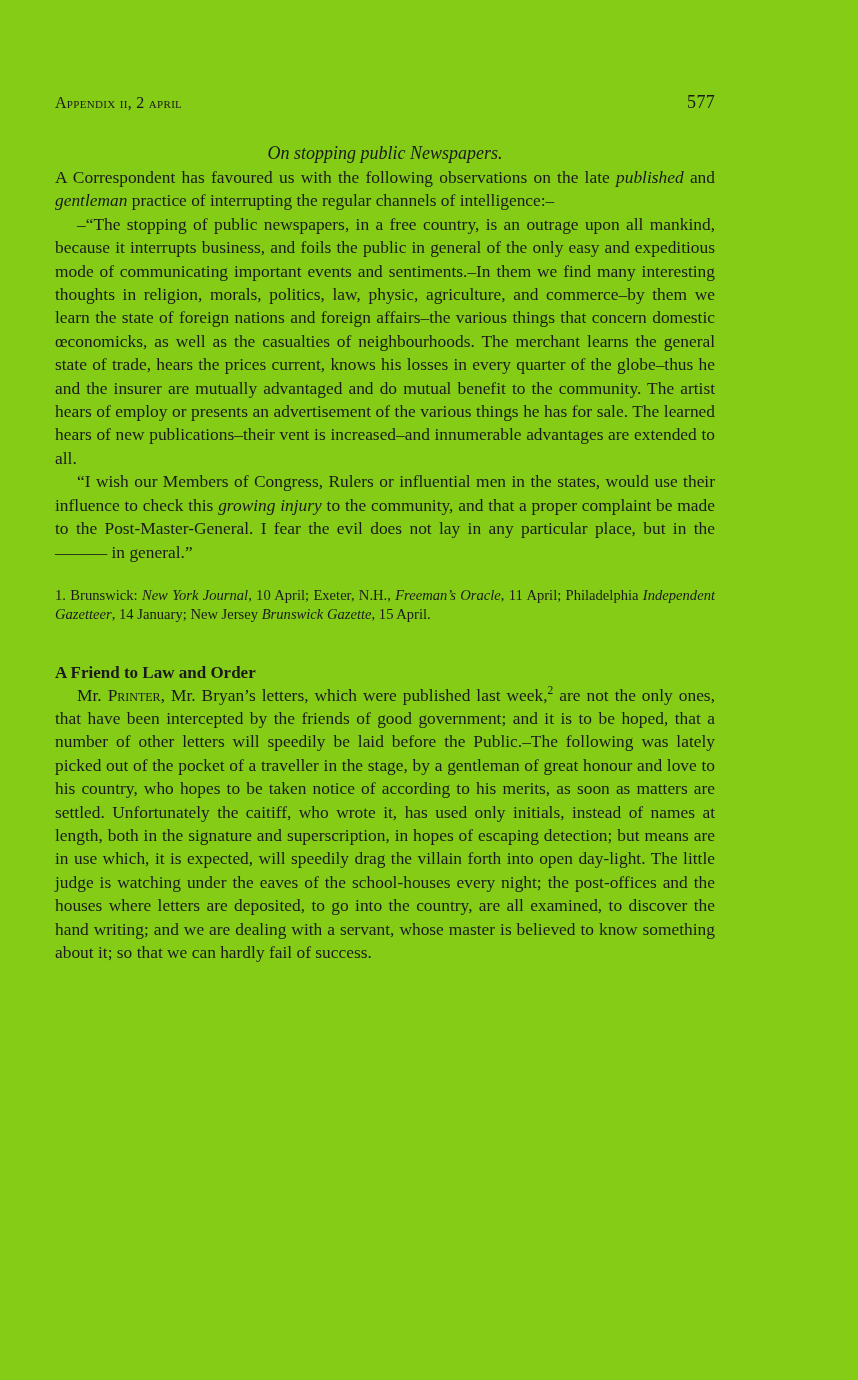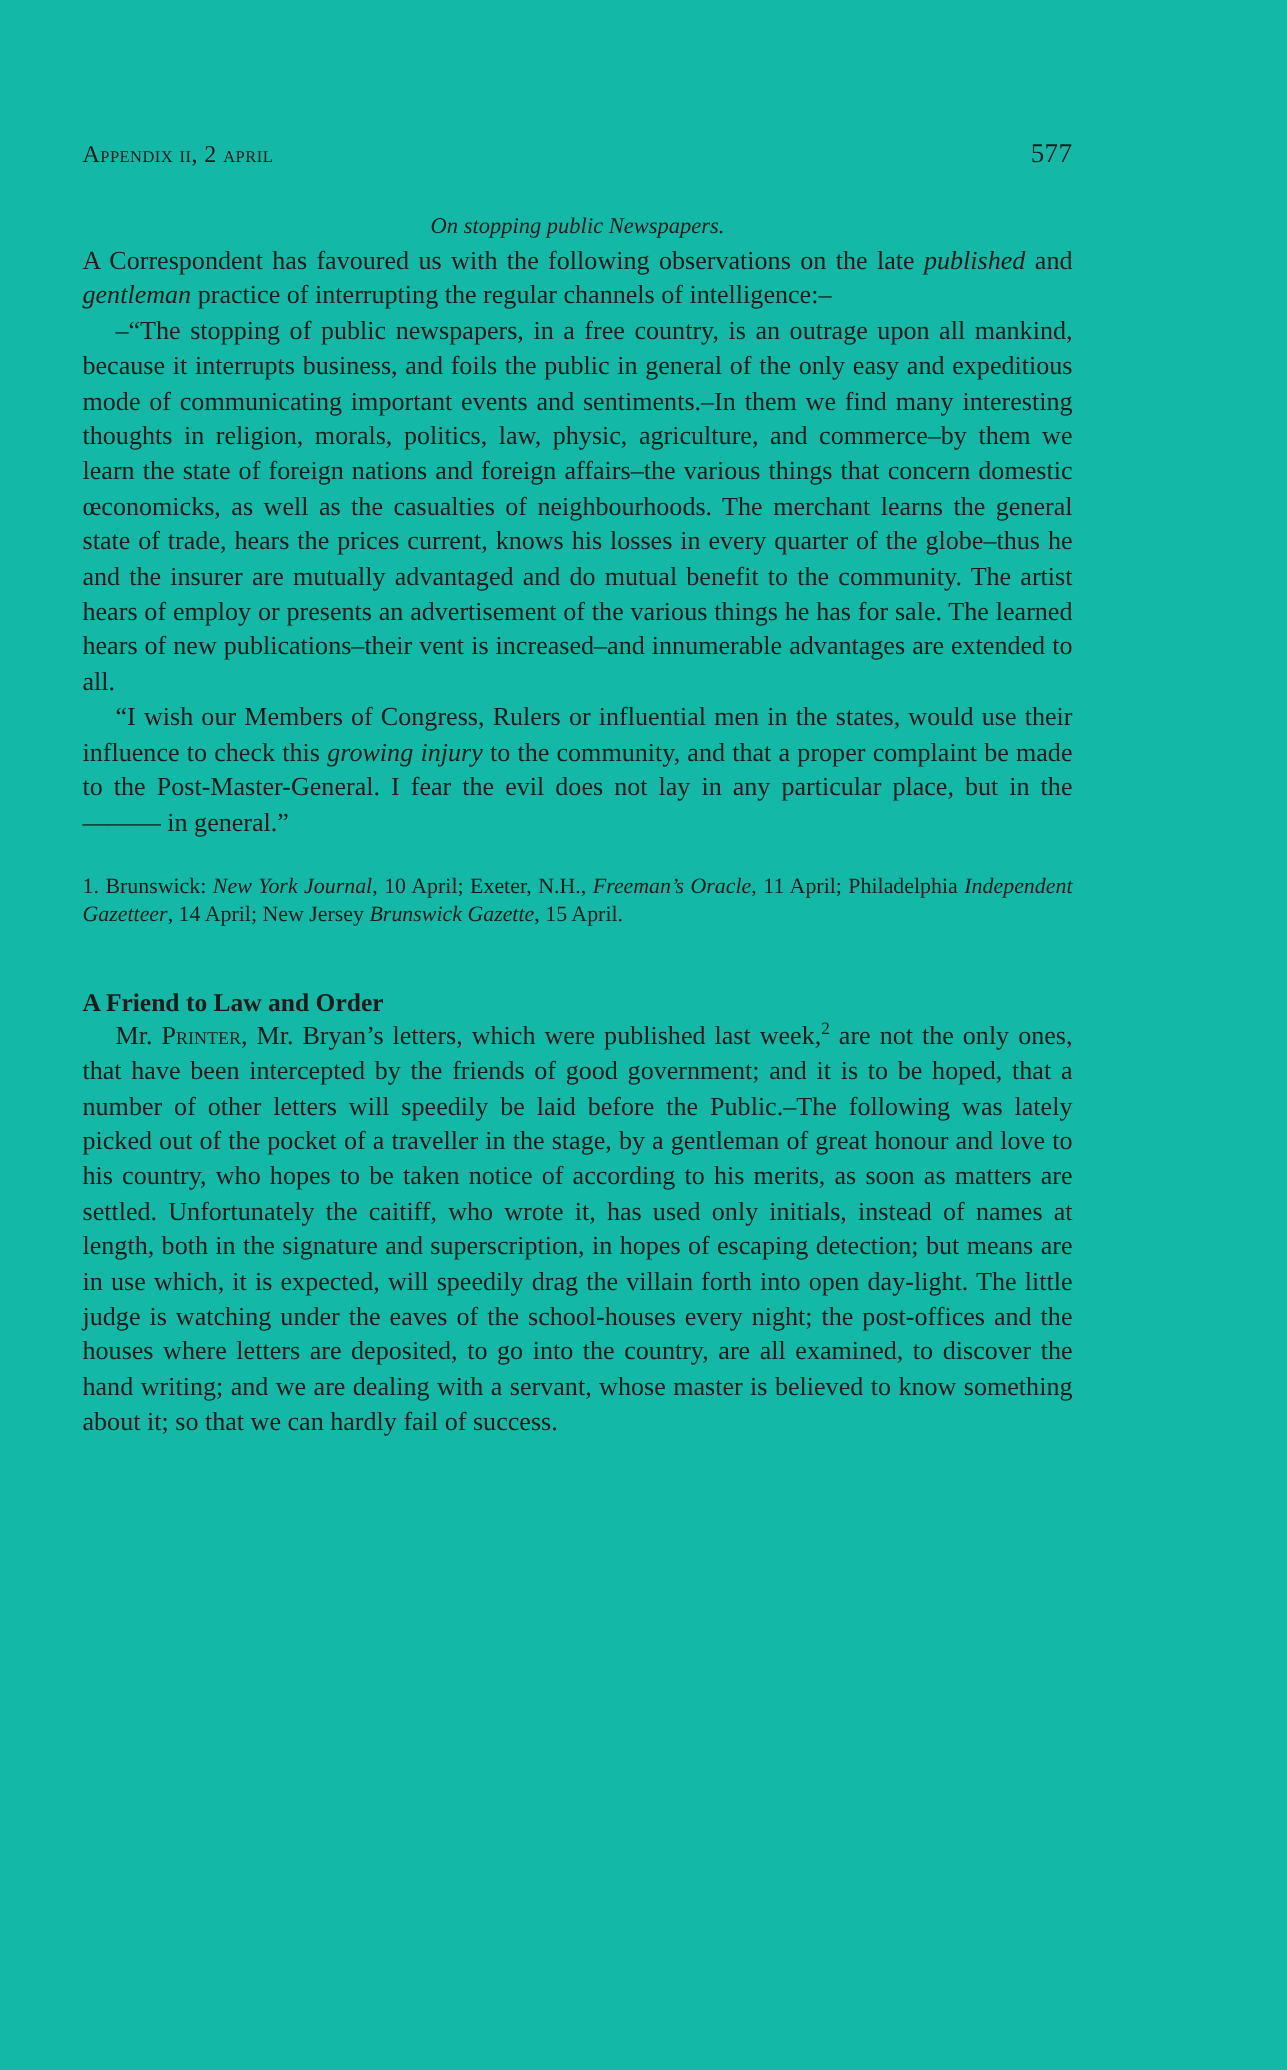--- a/index.html
+++ b/index.html
@@ -14,21 +14,21 @@
     color: #1a1a1a;
     position: relative;
     overflow: hidden;
   }
   .page {
     position: absolute;
     left: 0;
     top: 0;
     width: 858px;
     height: 1380px;
-    background: #14b8a6;
+    background: #84cc16;
   }
   .content {
     position: absolute;
     left: 55px;
     top: 92px;
     width: 660px;
   }
   .running-head {
     display: flex;
     justify-content: space-between;
@@ -60,21 +60,21 @@
     line-height: 1.25;
   }
   .doc-heading .sup {
     font-size: 11px;
     vertical-align: super;
     font-weight: bold;
   }
   .subtitle-center {
     text-align: center;
     font-style: italic;
-    font-size: 15px;
+    font-size: 18px;
     margin: 2px 0 2px 0;
   }
   p.body-par {
     margin: 0;
     font-size: 17.4px;
     line-height: 1.345;
     text-align: justify;
     text-indent: 22px;
     hyphens: none;
   }
@@ -132,21 +132,21 @@
 
       <div class="subtitle-center">On stopping public Newspapers.</div>
 
       <p class="body-par noindent"><span>A Correspondent has favoured us with the following observations on the late </span><span class="italic">published</span><span> and </span><span class="italic">gentleman</span><span> practice of interrupting the regular channels of intelligence:–</span></p>
 
       <p class="body-par dashlead">–“The stopping of public newspapers, in a free country, is an outrage upon all mankind, because it interrupts business, and foils the public in general of the only easy and expeditious mode of communicating important events and sentiments.–In them we find many interesting thoughts in religion, morals, politics, law, physic, agriculture, and commerce–by them we learn the state of foreign nations and foreign affairs–the various things that concern domestic œconomicks, as well as the casualties of neighbourhoods. The merchant learns the general state of trade, hears the prices current, knows his losses in every quarter of the globe–thus he and the insurer are mutually advantaged and do mutual benefit to the community. The artist hears of employ or presents an advertisement of the various things he has for sale. The learned hears of new publications–their vent is increased–and innumerable advantages are extended to all.</p>
 
       <p class="body-par"><span>“I wish our Members of Congress, Rulers or influential men in the states, would use their influence to check this </span><span class="italic">growing injury</span><span> to the community, and that a proper complaint be made to the Post-Master-General. I fear the evil does not lay in any particular place, but in the ——— in general.”</span></p>
 
       <div class="footnote-block">
-        <span class="fn-first">1. </span><span>Brunswick: </span><span class="italic">New York Journal</span><span>, 10 April; Exeter, N.H., </span><span class="italic">Freeman’s Oracle</span><span>, 11 April; Philadelphia </span><span class="italic">Independent Gazetteer</span><span>, 14 April; New Jersey </span><span class="italic">Brunswick Gazette</span><span>, 15 April.</span>
+        <span class="fn-first">1. </span><span>Brunswick: </span><span class="italic">New York Journal</span><span>, 10 April; Exeter, N.H., </span><span class="italic">Freeman’s Oracle</span><span>, 11 April; Philadelphia </span><span class="italic">Independent Gazetteer</span><span>, 14 January; New Jersey </span><span class="italic">Brunswick Gazette</span><span>, 15 April.</span>
       </div>
     </div>
 
     <div class="section-two">
       <div class="sec2-head1">A Friend to Law and Order</div>
 
       <p class="body-par"><span>Mr. </span><span class="smallcaps">Printer</span><span>, Mr. Bryan’s letters, which were published last week,</span><span class="sup-note">2</span><span> are not the only ones, that have been intercepted by the friends of good government; and it is to be hoped, that a number of other letters will speedily be laid before the Public.–The following was lately picked out of the pocket of a traveller in the stage, by a gentleman of great honour and love to his country, who hopes to be taken notice of according to his merits, as soon as matters are settled. Unfortunately the caitiff, who wrote it, has used only initials, instead of names at length, both in the signature and superscription, in hopes of escaping detection; but means are in use which, it is expected, will speedily drag the villain forth into open day-light. The little judge is watching under the eaves of the school-houses every night; the post-offices and the houses where letters are deposited, to go into the country, are all examined, to discover the hand writing; and we are dealing with a servant, whose master is believed to know something about it; so that we can hardly fail of success.</span></p>
     </div>
 
   </div>

